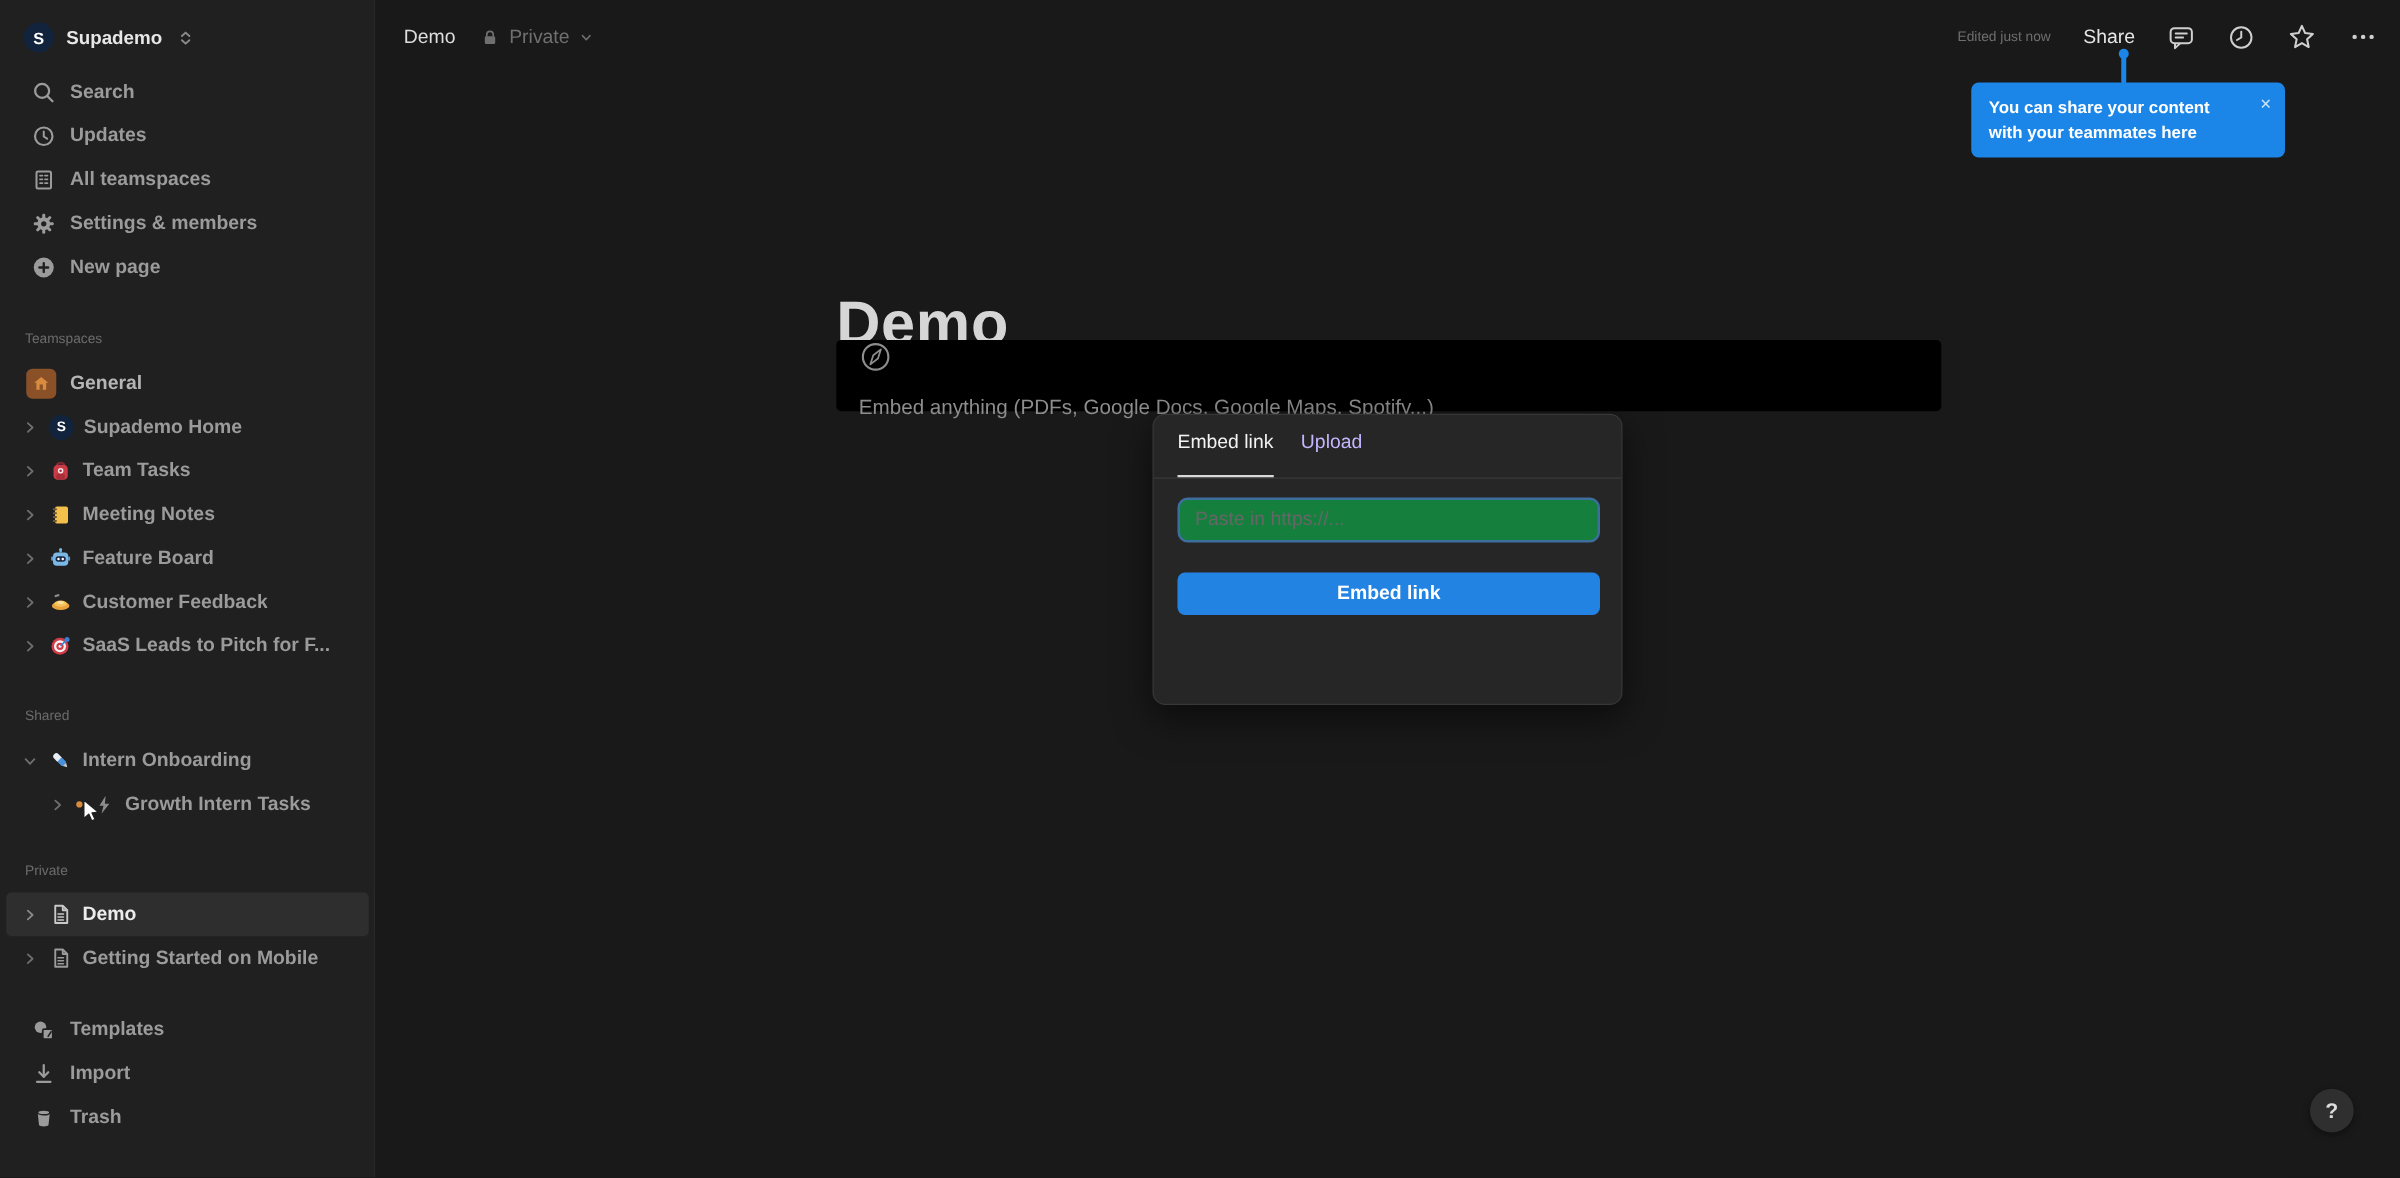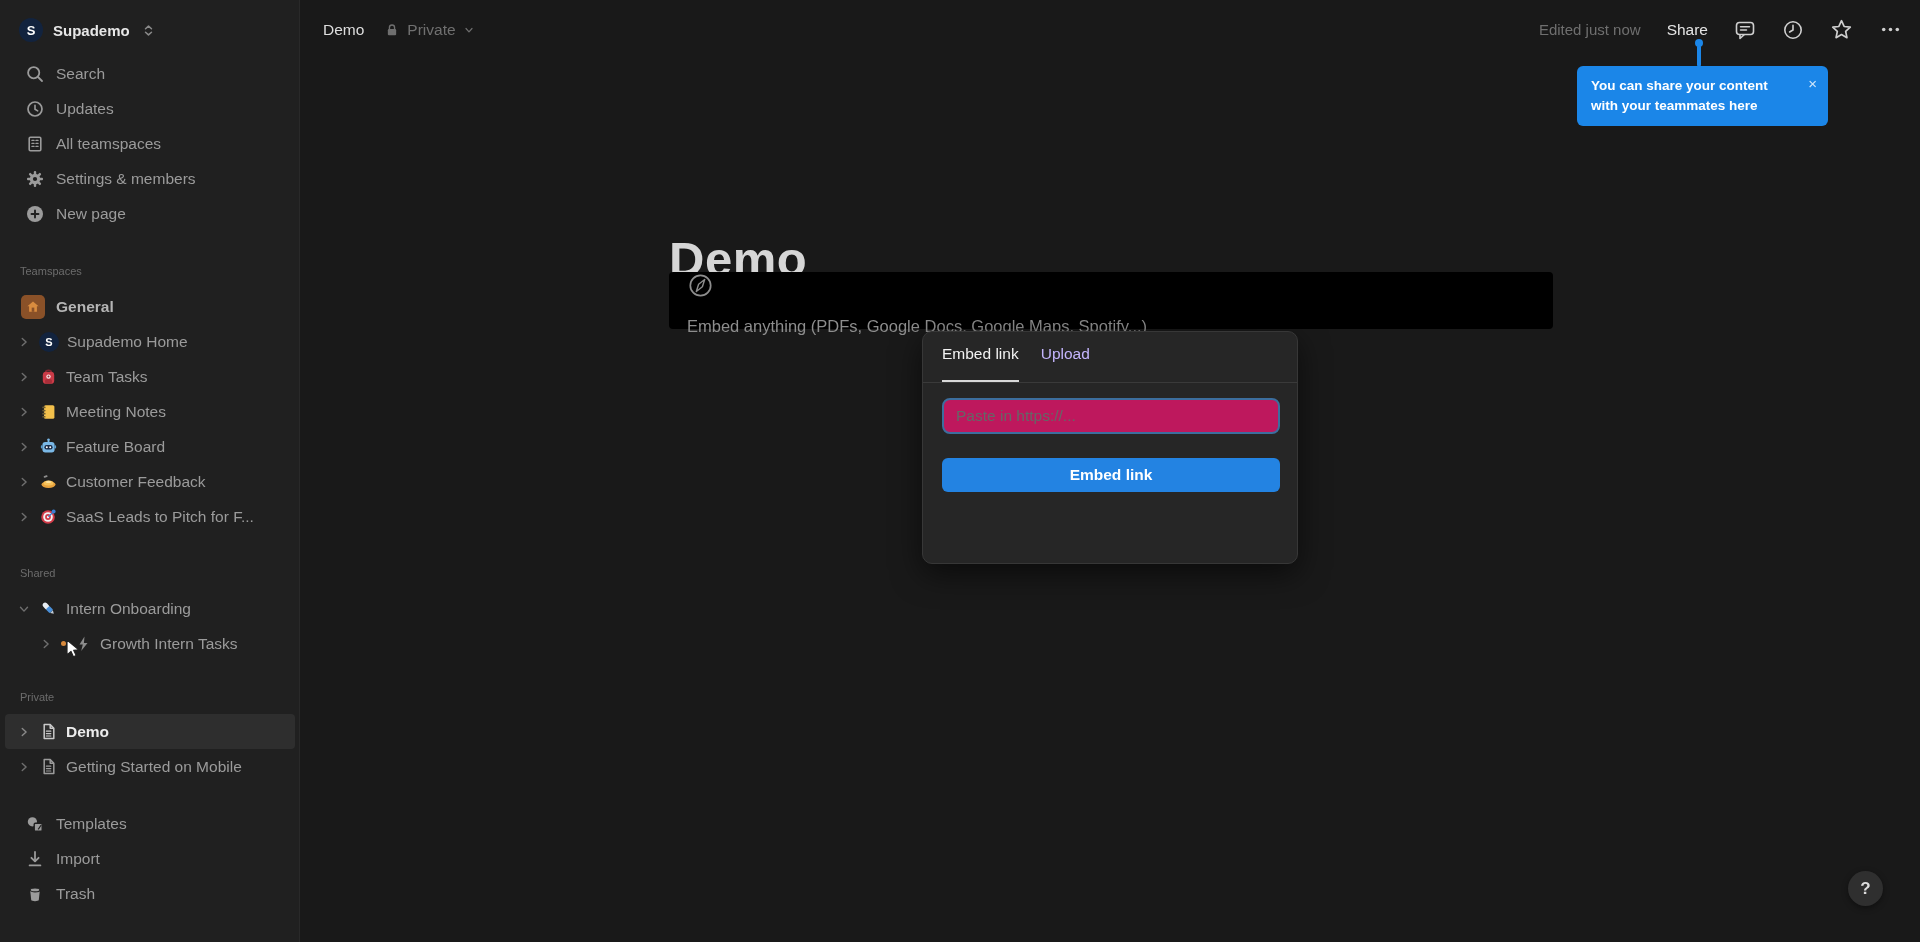--- a/index.html
+++ b/index.html
@@ -13,21 +13,21 @@
   .sidebar {
     position:absolute; left:0; top:0; width:300px; height:942px;
     background:#202020; border-right:1px solid rgba(255,255,255,.045);
   }
   .srow {
     position:absolute; left:5px; width:290px; height:35px;
     display:flex; align-items:center; gap:11px; padding-left:20px;
     border-radius:4px; font-size:15.5px; font-weight:500; color:#9b9b9b; cursor:pointer;
   }
   .srow.chevroned { padding-left:12px; gap:8px; }
-  .srow .lbl { white-space:nowrap; overflow:hidden; text-overflow:ellipsis; }
+  .srow .lbl { white-space:nowrap; overflow:hidden; text-overflow:ellipsis;font-weight:bold; }
   .srow.sel { background:#2e2e2e; color:#ececec; font-weight:700; }
   .slabel {
     position:absolute; left:20px; height:30px; display:flex; align-items:center;
     font-size:11px; color:#6c6c6c; font-weight:500;
   }
   .logo-row {
     position:absolute; left:5px; top:12px; width:290px; height:36px;
     display:flex; align-items:center; gap:10px; padding-left:14px; cursor:pointer;
   }
   .logo-circle {
@@ -48,21 +48,21 @@
     position:absolute; left:323px; top:0; height:59px;
     display:flex; align-items:center; gap:20px;
   }
   .crumb-title { color:#dedede; font-size:15.5px; font-weight:500; cursor:pointer; }
   .privacy { display:flex; align-items:center; gap:7px; cursor:pointer; }
   .privacy .ptext { color:#707070; font-size:15.5px; }
   .topbar-right {
     position:absolute; right:18px; top:0; height:59px;
     display:flex; align-items:center; gap:26px;
   }
-  .edited { color:#6f6f6f; font-size:15px; }
+  .edited { color:#6f6f6f; font-size:11px; }
   .share { color:#e5e5e5; font-size:15.5px; font-weight:500; cursor:pointer; }
   .tb-icon { cursor:pointer; display:flex; }
   
   .tip-stem { position:absolute; left:1697px; top:45px; width:4px; height:22px; background:#1b86e8; border-radius:2px; }
   .tip-dot  { position:absolute; left:1695px; top:39px; width:8px; height:8px; border-radius:50%; background:#1b86e8; }
   .tooltip {
     position:absolute; left:1577px; top:66px; width:251px; min-height:59px;
     background:#1b86e8; border-radius:6px; padding:10px 34px 11px 14px;
     color:#fff; font-size:13.5px; font-weight:700; line-height:1.45;
   }
@@ -80,21 +80,21 @@
     position:absolute; left:922px; top:331px; width:376px; height:233px;
     background:#262626; border:1px solid #373737; border-radius:10px;
     box-shadow:0 10px 30px rgba(0,0,0,.55);
   }
   .tabs { display:flex; gap:22px; padding:13px 0 0 19px; height:50px; position:relative; }
   .tab { font-size:15.5px; padding-bottom:12px; cursor:pointer; color:#c4b5fd; }
   .tab.active { color:#f2f2f2; border-bottom:2px solid #d9d9d9; }
   .tabs-divider { position:absolute; left:0; top:50px; width:100%; height:1px; background:#3a3a3a; }
   .popup input {
     position:absolute; left:19px; top:66px; width:338px; height:36px;
-    background:#be185d; border:2px solid #3c6e9e; border-radius:8px;
+    background:#15803d; border:2px solid #3c6e9e; border-radius:8px;
     color:#c9c9c9; font-size:15.5px; padding:0 12px; outline:none;
     font-family:"Liberation Sans", sans-serif;
   }
   .popup input::placeholder { color:#666; }
   .embed-btn {
     position:absolute; left:19px; top:126px; width:338px; height:34px;
     background:#2383e2; border:none; border-radius:6px;
     color:#fff; font-size:15.5px; font-weight:700; cursor:pointer;
     font-family:"Liberation Sans", sans-serif;
   }

